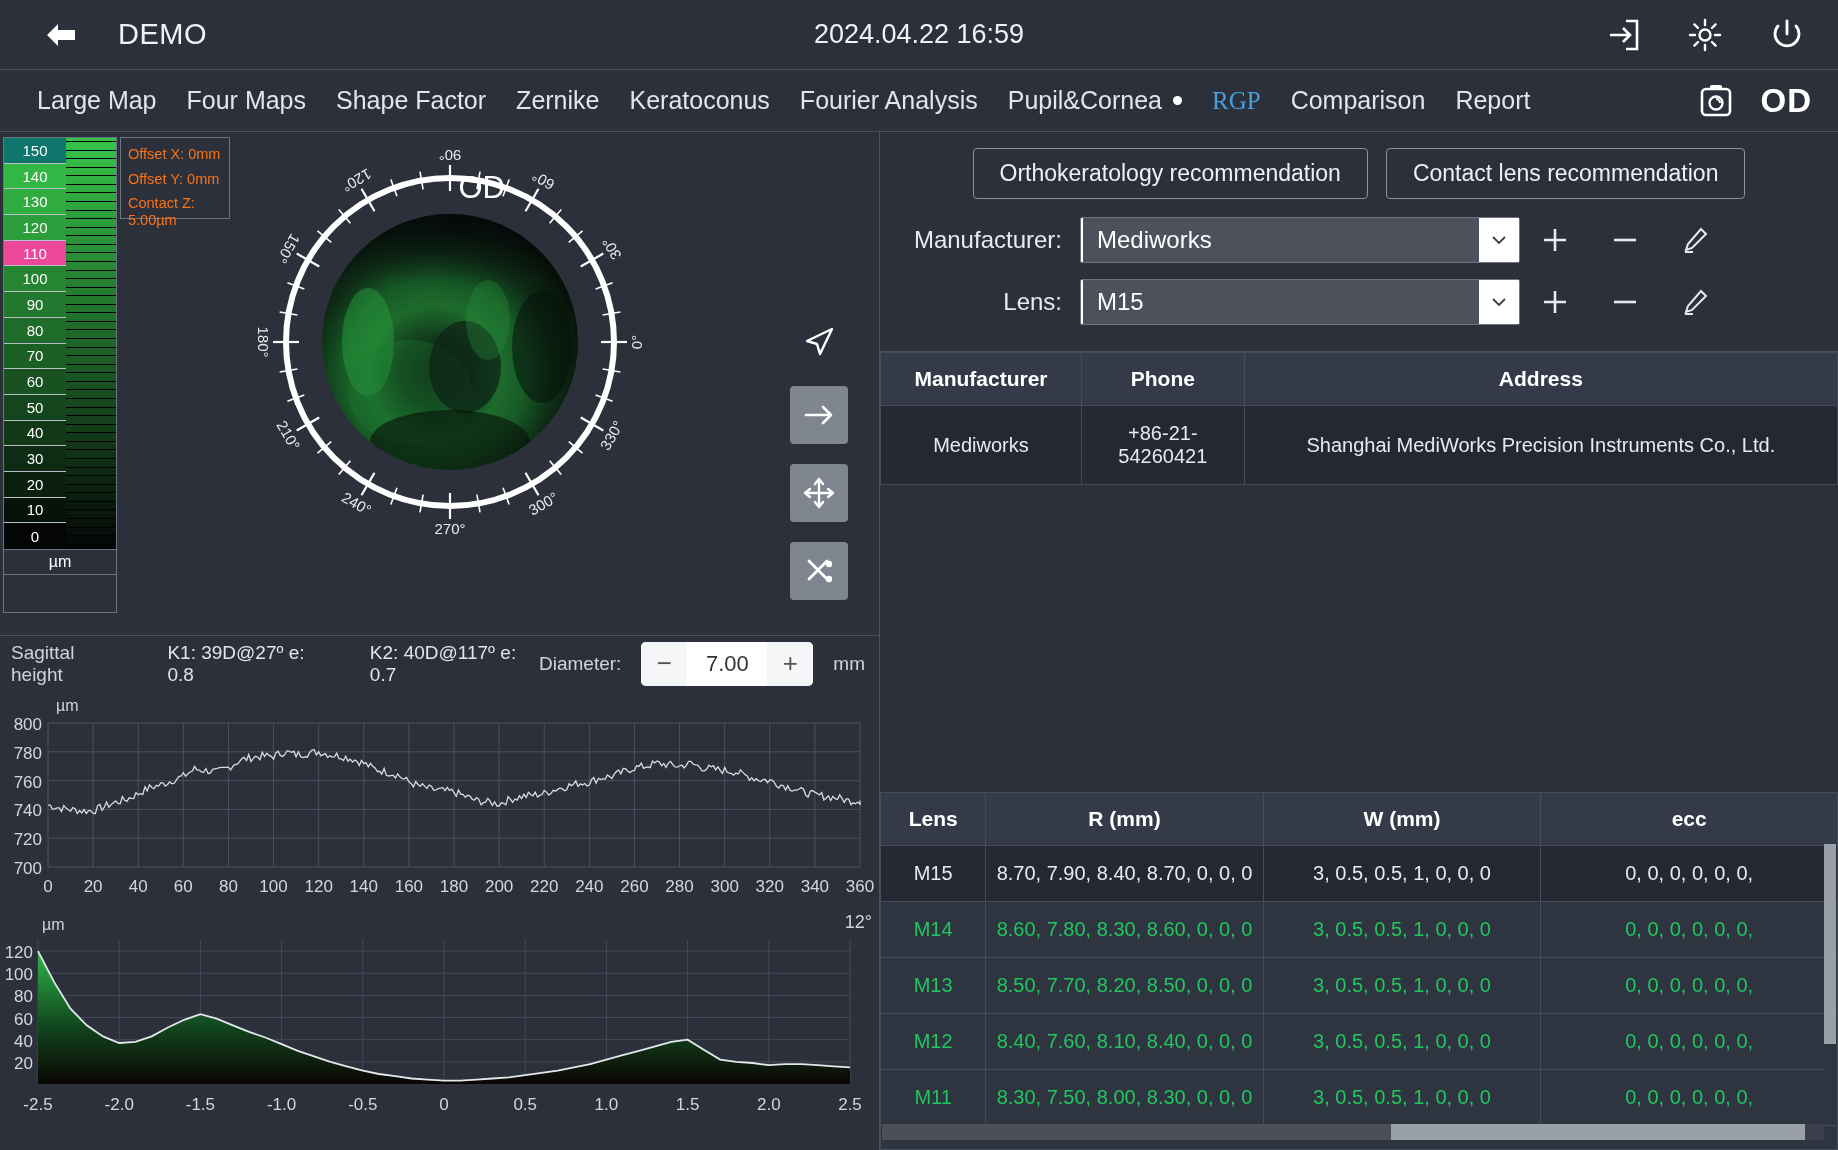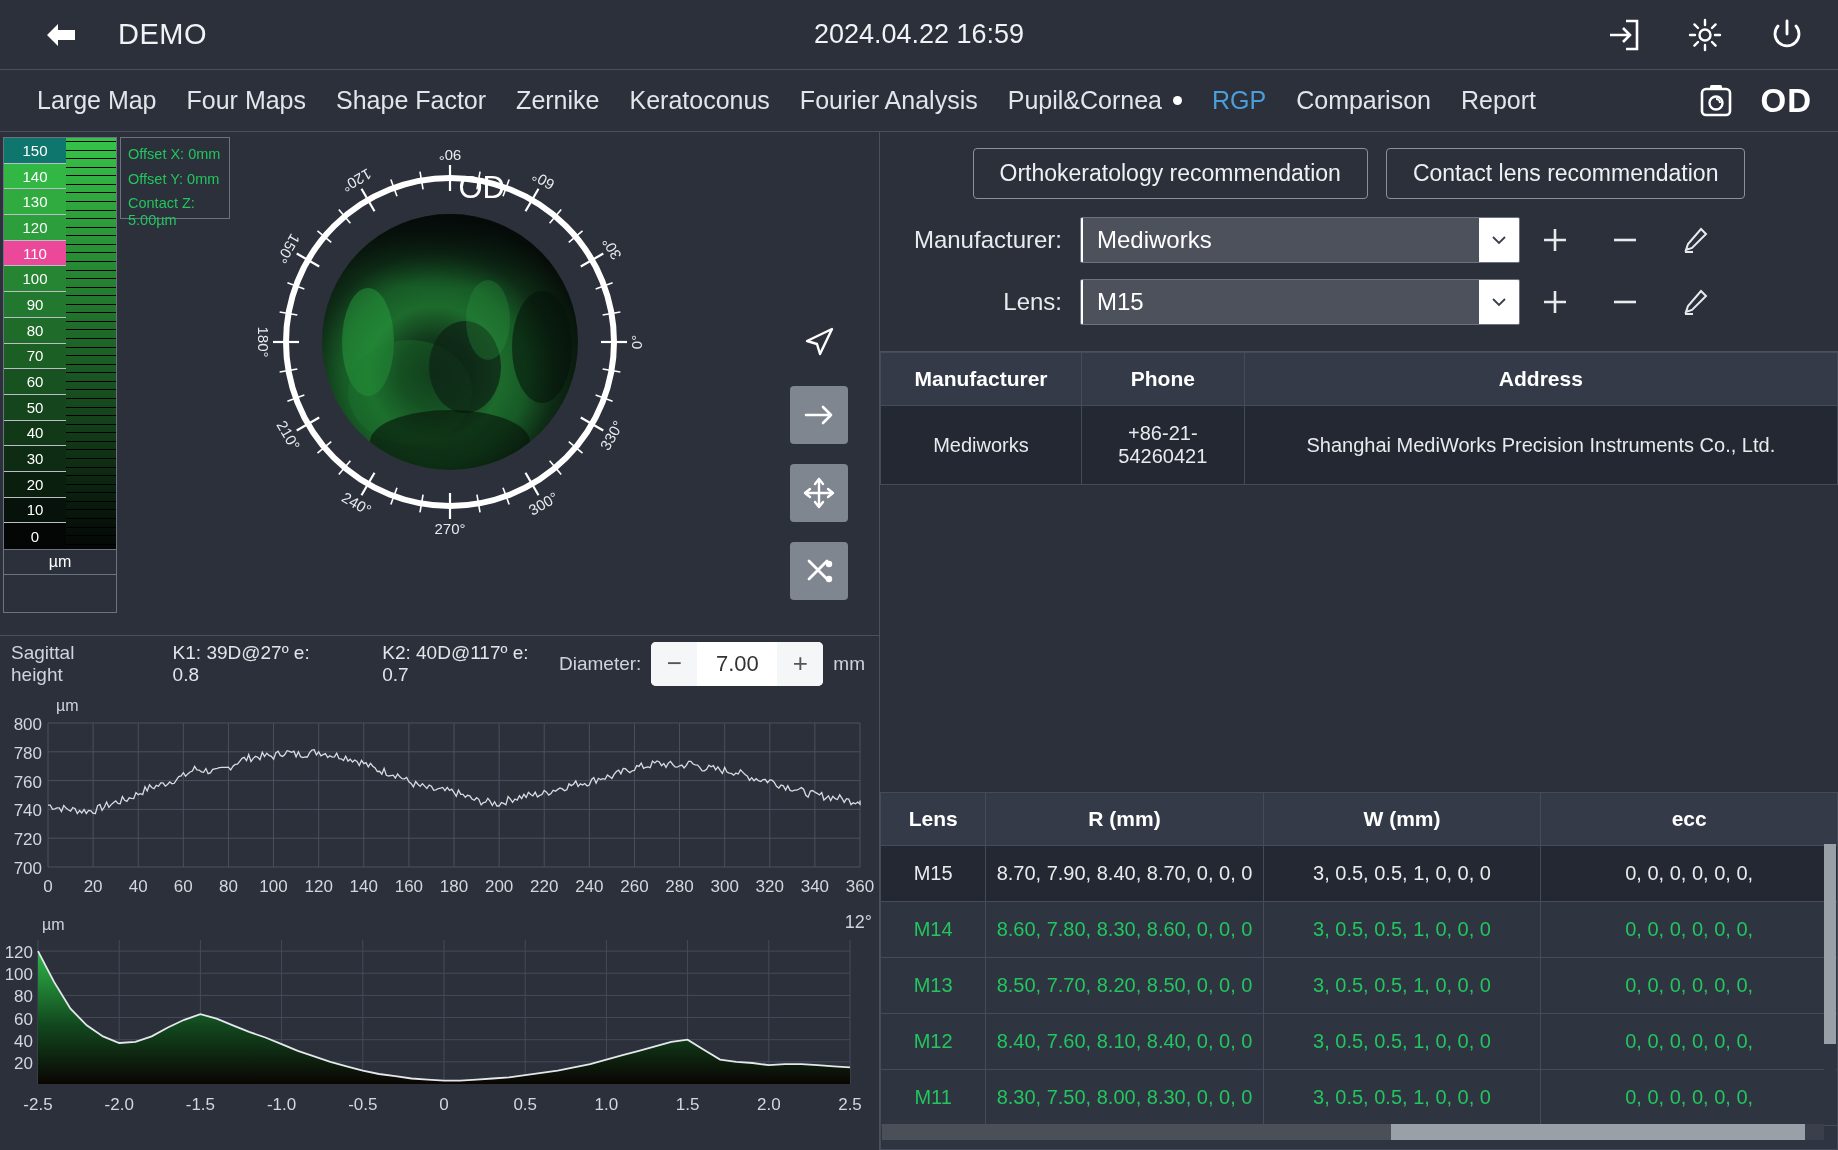--- a/index.html
+++ b/index.html
@@ -31,21 +31,21 @@
     height: 62px; flex: 0 0 62px;
     background: #2b303b;
     display: flex; align-items: center;
     border-bottom: 1px solid #4a505e;
     padding-left: 22px;
   }
   .navitem {
     font-size: 25px; color: #e2e5ea; padding: 0 15px; cursor: pointer;
     white-space: nowrap; display:flex; align-items:center; gap:11px;
   }
-  .navitem.active { color: #4a9eda; }
+  .navitem.active { color: #4a9eda; font-family: Liberation Serif, serif; }
   .dot { width: 9px; height: 9px; border-radius: 50%; background: #ffffff; display:inline-block; }
   .nav-right { margin-left: auto; display: flex; align-items: center; gap: 24px; margin-right: 26px; }
   .od-label { font-size: 33px; font-weight: bold; letter-spacing: 1px; color:#ffffff; }
 
   
   .main { flex: 1; display: flex; min-height: 0; }
   .left-pane { width: 880px; flex: 0 0 880px; display: flex; flex-direction: column;
                border-right: 1px solid #4a505e; min-height: 0; }
   .right-pane { flex: 1; display: flex; flex-direction: column; min-height: 0; }
 
@@ -65,41 +65,41 @@
   .scale-unit {
     border:1px solid #6b7280; border-top:none; text-align:center;
     font-size:16px; padding:3px 0; color:#fff;
   }
   .scale-blank { border:1px solid #6b7280; border-top:none; height: 38px; }
 
   .offsetbox {
     position:absolute; left:120px; top:5px; width:110px; height:82px;
     border:1px solid #6b7280; padding: 8px 7px; background:#2b303b;
   }
-  .offsetbox div { font-size:14.5px; color:#22c55e; line-height:1.15; margin-bottom:8px; }
+  .offsetbox div { font-size:14.5px; color:#f97316; line-height:1.15; margin-bottom:8px; }
   .offsetbox div:last-child { margin-bottom:0; }
 
   .polarwrap { position:absolute; left:250px; top:10px; width:400px; height:400px; }
   .od-mark { position:absolute; right: 145px; top: 28px; font-size: 31px; color:#fff; }
 
   .tools { position:absolute; left: 790px; top: 188px; display:flex; flex-direction:column; align-items:center; gap:20px; }
   .cursor-ic { width:46px; height:46px; display:flex; align-items:center; justify-content:center; }
   .toolbtn {
     width: 58px; height: 58px; background:#808690; border-radius:4px;
     display:flex; align-items:center; justify-content:center; cursor:pointer;
   }
 
   
   .saginfo {
     flex: 0 0 56px; display:flex; align-items:center;
     border-top:1px solid #4a505e; padding-left: 11px; position:relative;
   }
   .saginfo .lbl { font-size: 19px; color:#cfd4dc; }
   .saginfo .k { font-size: 19px; color:#e2e5ea; margin-left: 42px; }
-  .diam-wrap { margin-left: auto; display:flex; align-items:center; gap:10px; margin-right: 14px; }
+  .diam-wrap { margin-left: auto; display:flex; align-items:center; gap:20px; margin-right: 14px; }
   .diam-label { font-size: 19px; color:#cfd4dc; }
   .stepper { display:flex; background:#f4f6f8; border-radius:5px; overflow:hidden; height:44px; }
   .stepper .sbtn { width:46px; display:flex; align-items:center; justify-content:center;
                    font-size:26px; color:#555; cursor:pointer; background:#f4f6f8; }
   .stepper .sval { width:80px; display:flex; align-items:center; justify-content:center;
                    font-size:22px; color:#333; background:#ffffff; }
   .mm { font-size:19px; color:#cfd4dc; }
 
   
   .chart-sag { flex: 0 0 217px; position:relative; }

